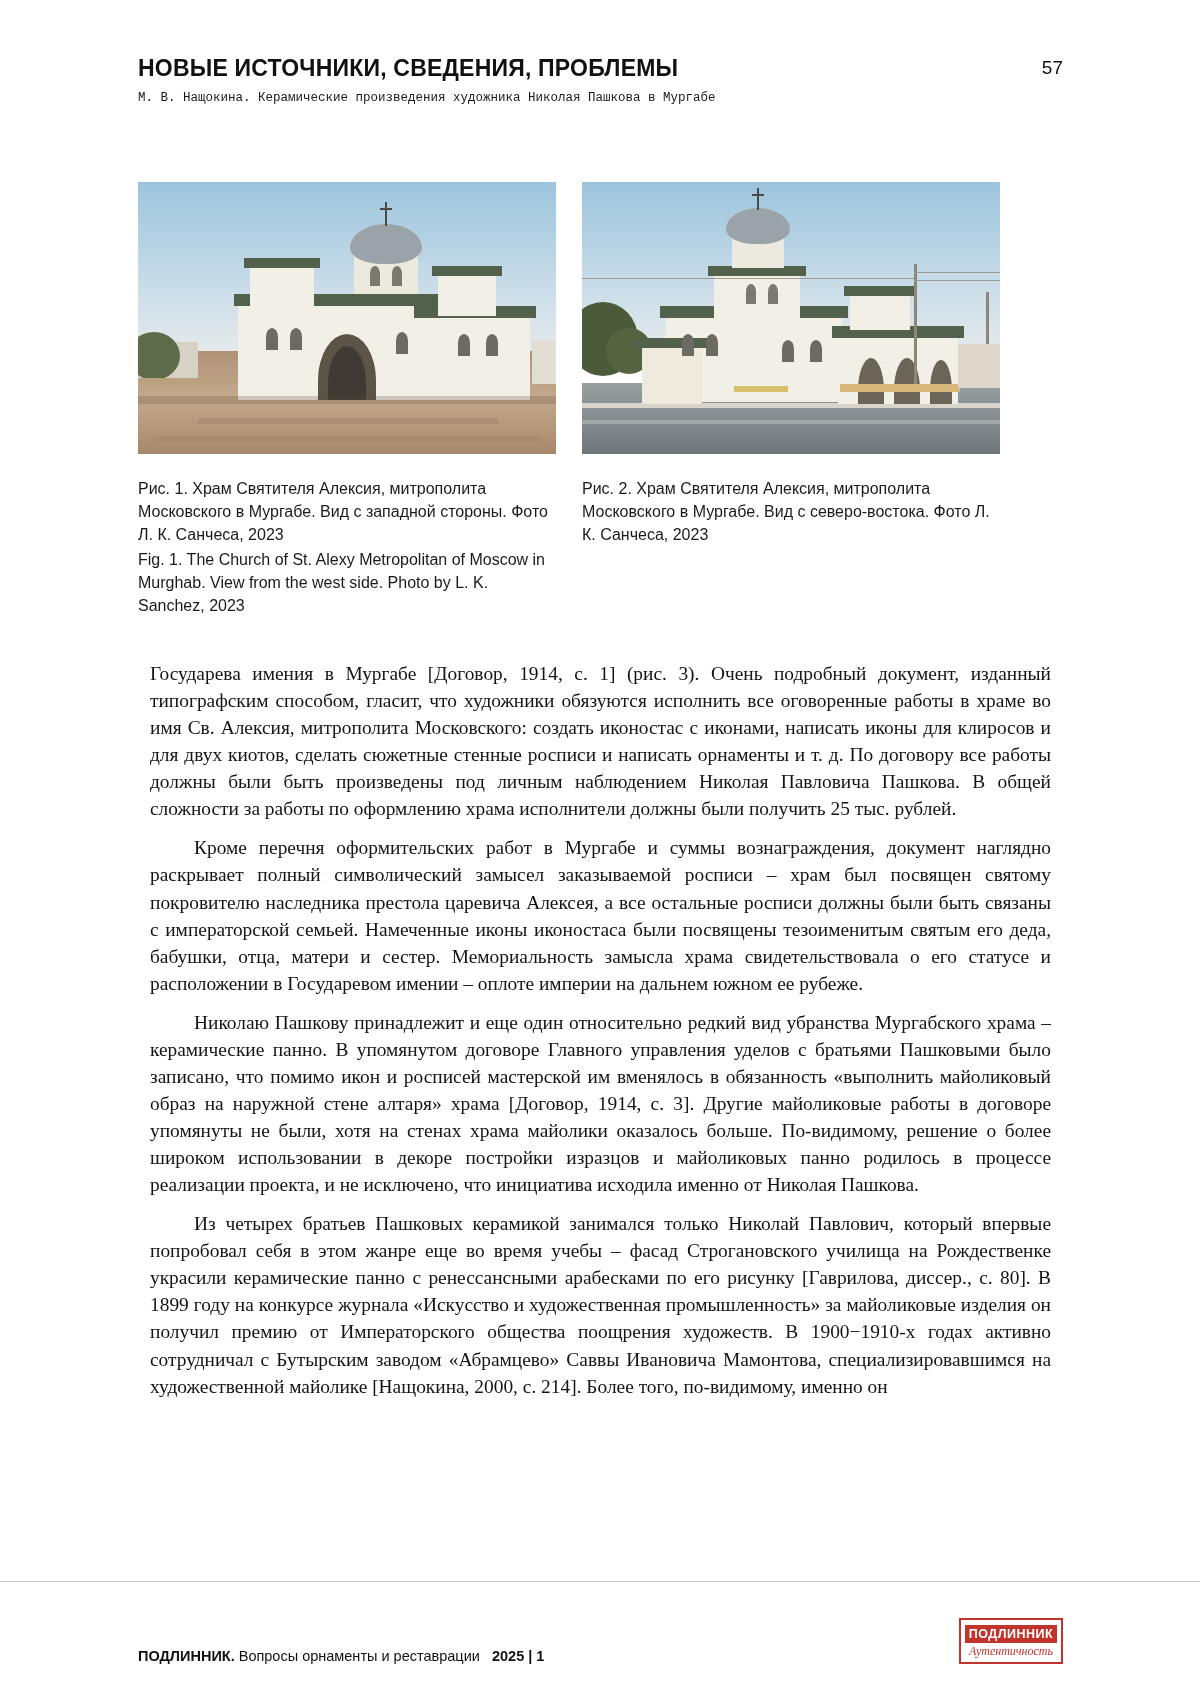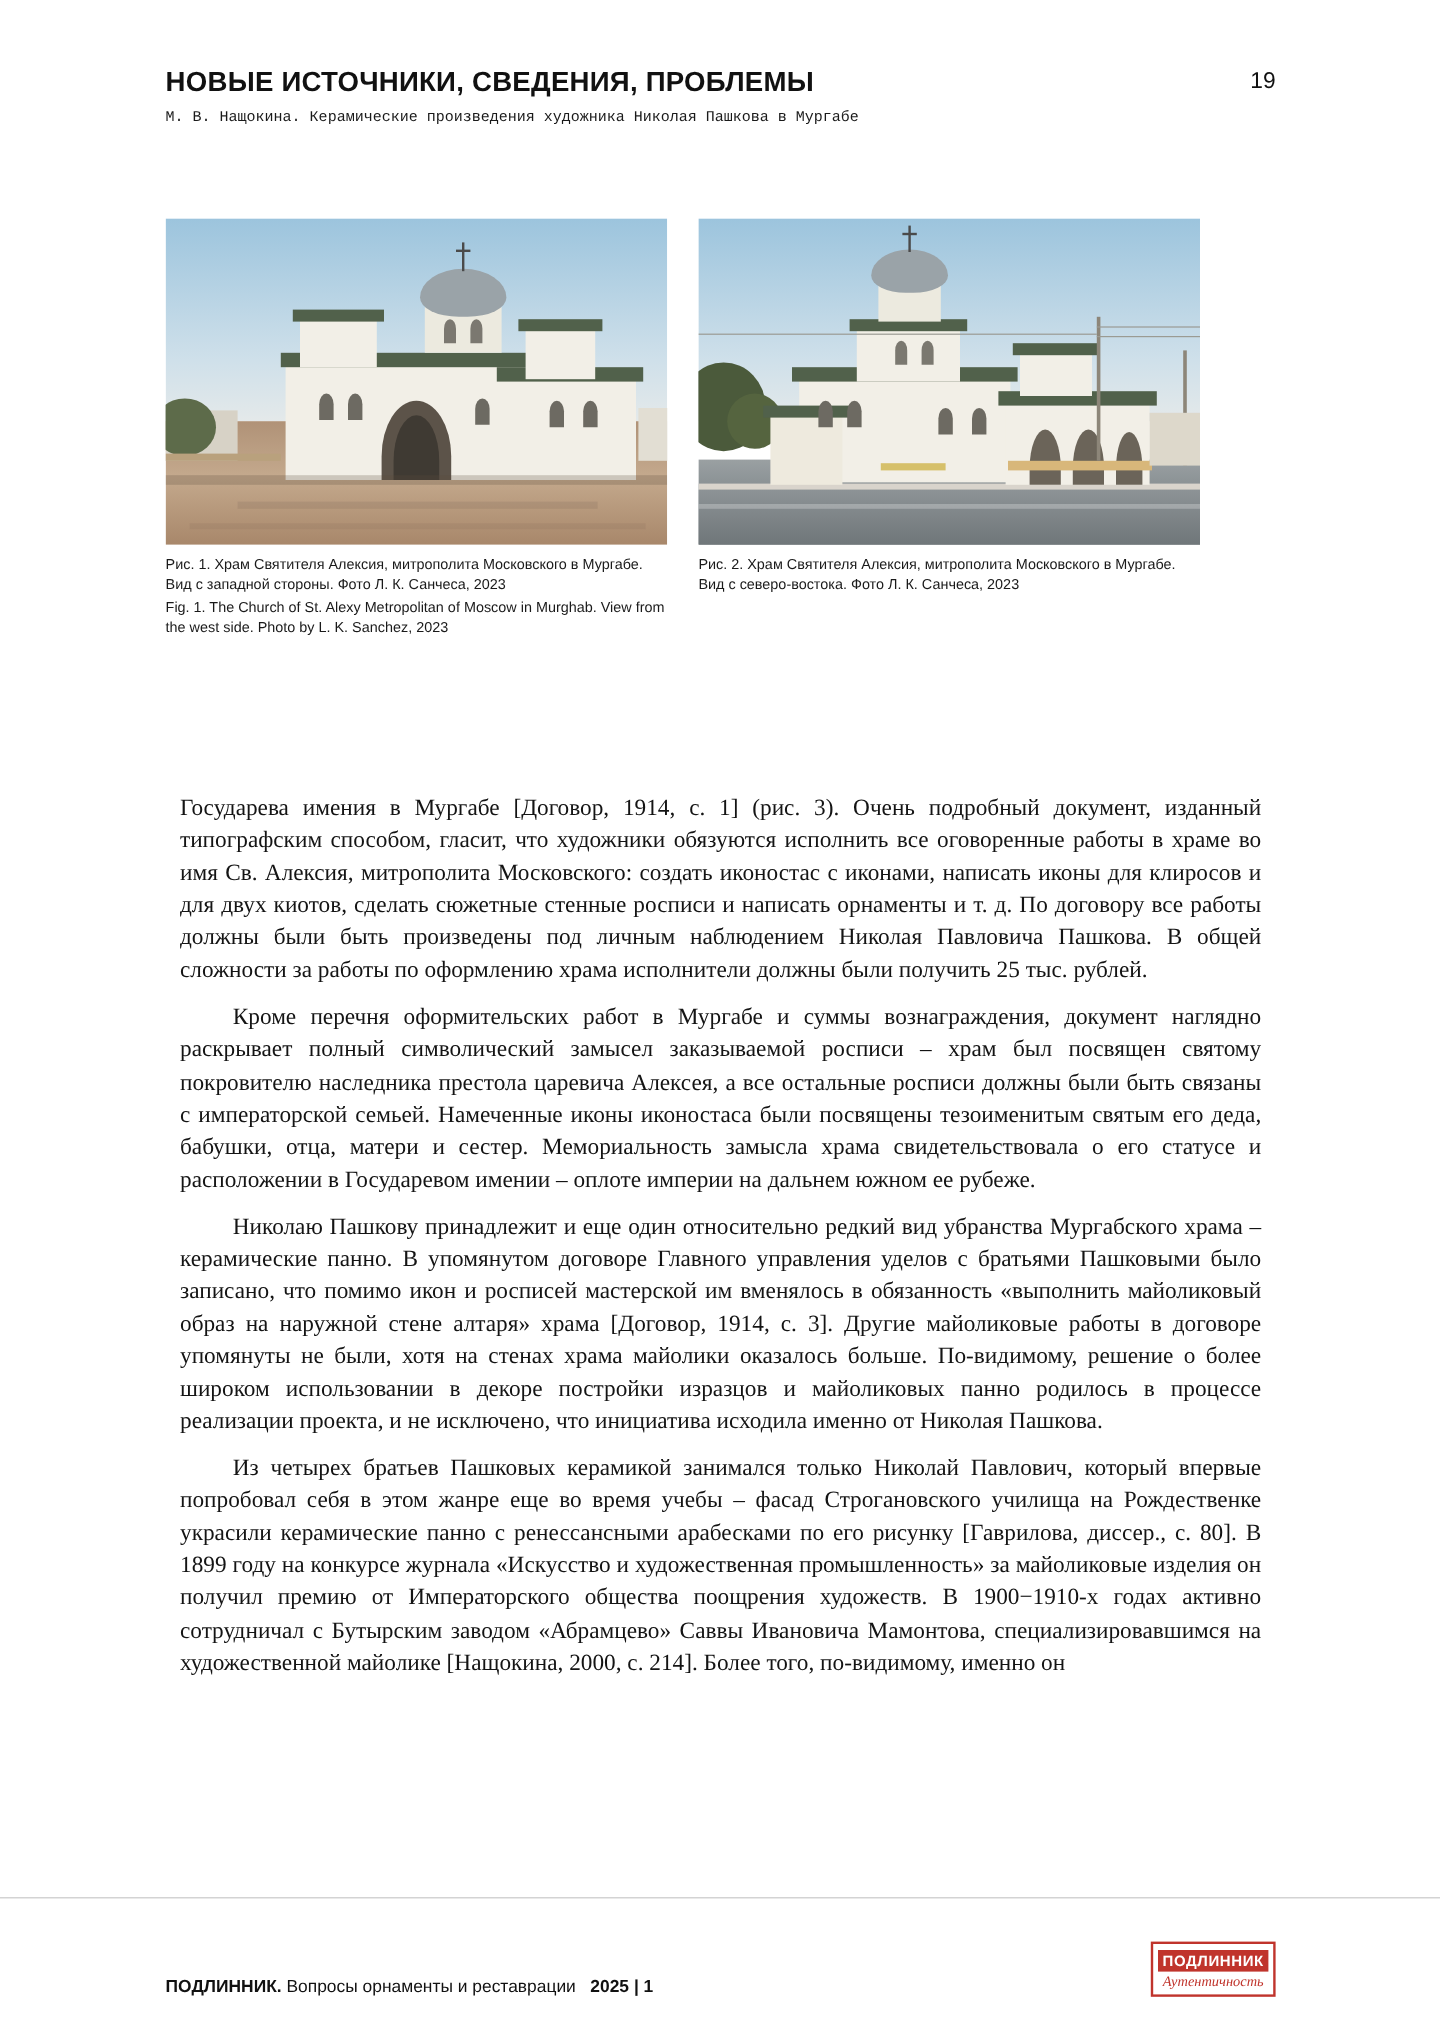--- a/index.html
+++ b/index.html
@@ -69,23 +69,23 @@
     width: 418px;
   }
   .photo {
     width: 418px;
     height: 272px;
     position: relative;
     overflow: hidden;
     border: 0;
   }
   .caption {
-    margin-top: 8px;
-    font-family: "Liberation Sans", sans-serif;
-    font-size: 12px;
+    margin-top: 23px;
+    font-family: "Liberation Sans", sans-serif;
+    font-size: 16px;
     line-height: 1.45;
     color: #1a1a1a;
   }
   .caption .en {
     display: block;
     margin-top: 1px;
   }
 
   
   .body-text {
@@ -253,21 +253,21 @@
   }
 </style>
 </head>
 <body>
 
 <div class="page">
 
   <div class="header">
     <div class="header-row">
       <div class="header-title">НОВЫЕ ИСТОЧНИКИ, СВЕДЕНИЯ, ПРОБЛЕМЫ</div>
-      <div class="page-number">19</div>
+      <div class="page-number">57</div>
     </div>
     <div class="header-sub">М. В. Нащокина. Керамические произведения художника Николая Пашкова в Мургабе</div>
   </div>
 
   <div class="figures">
 
     <div class="figure">
       <div class="photo">
         <div class="sky"></div>
         <div class="ground1"></div>

